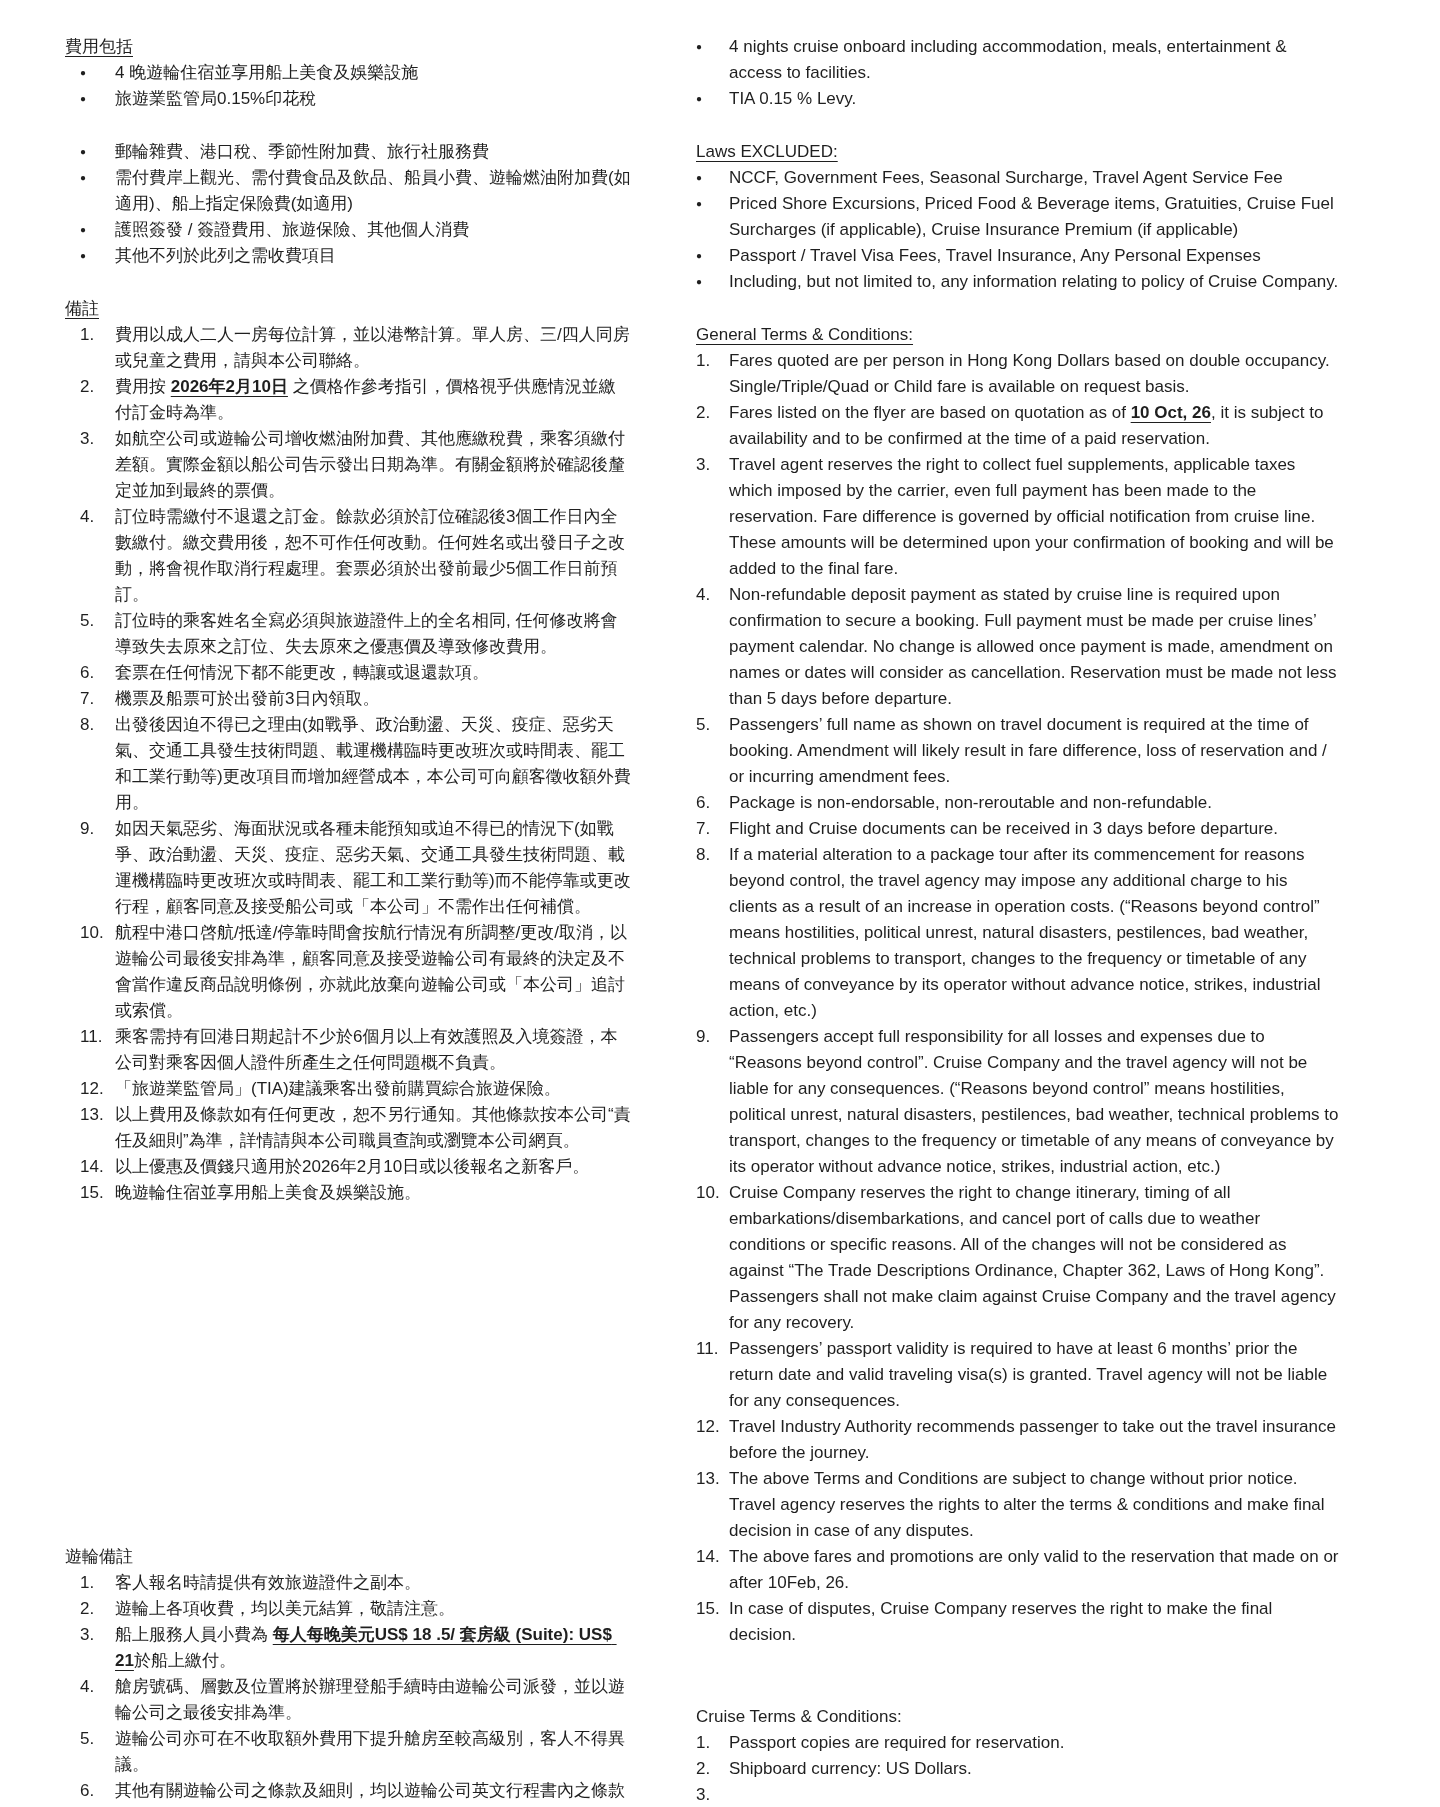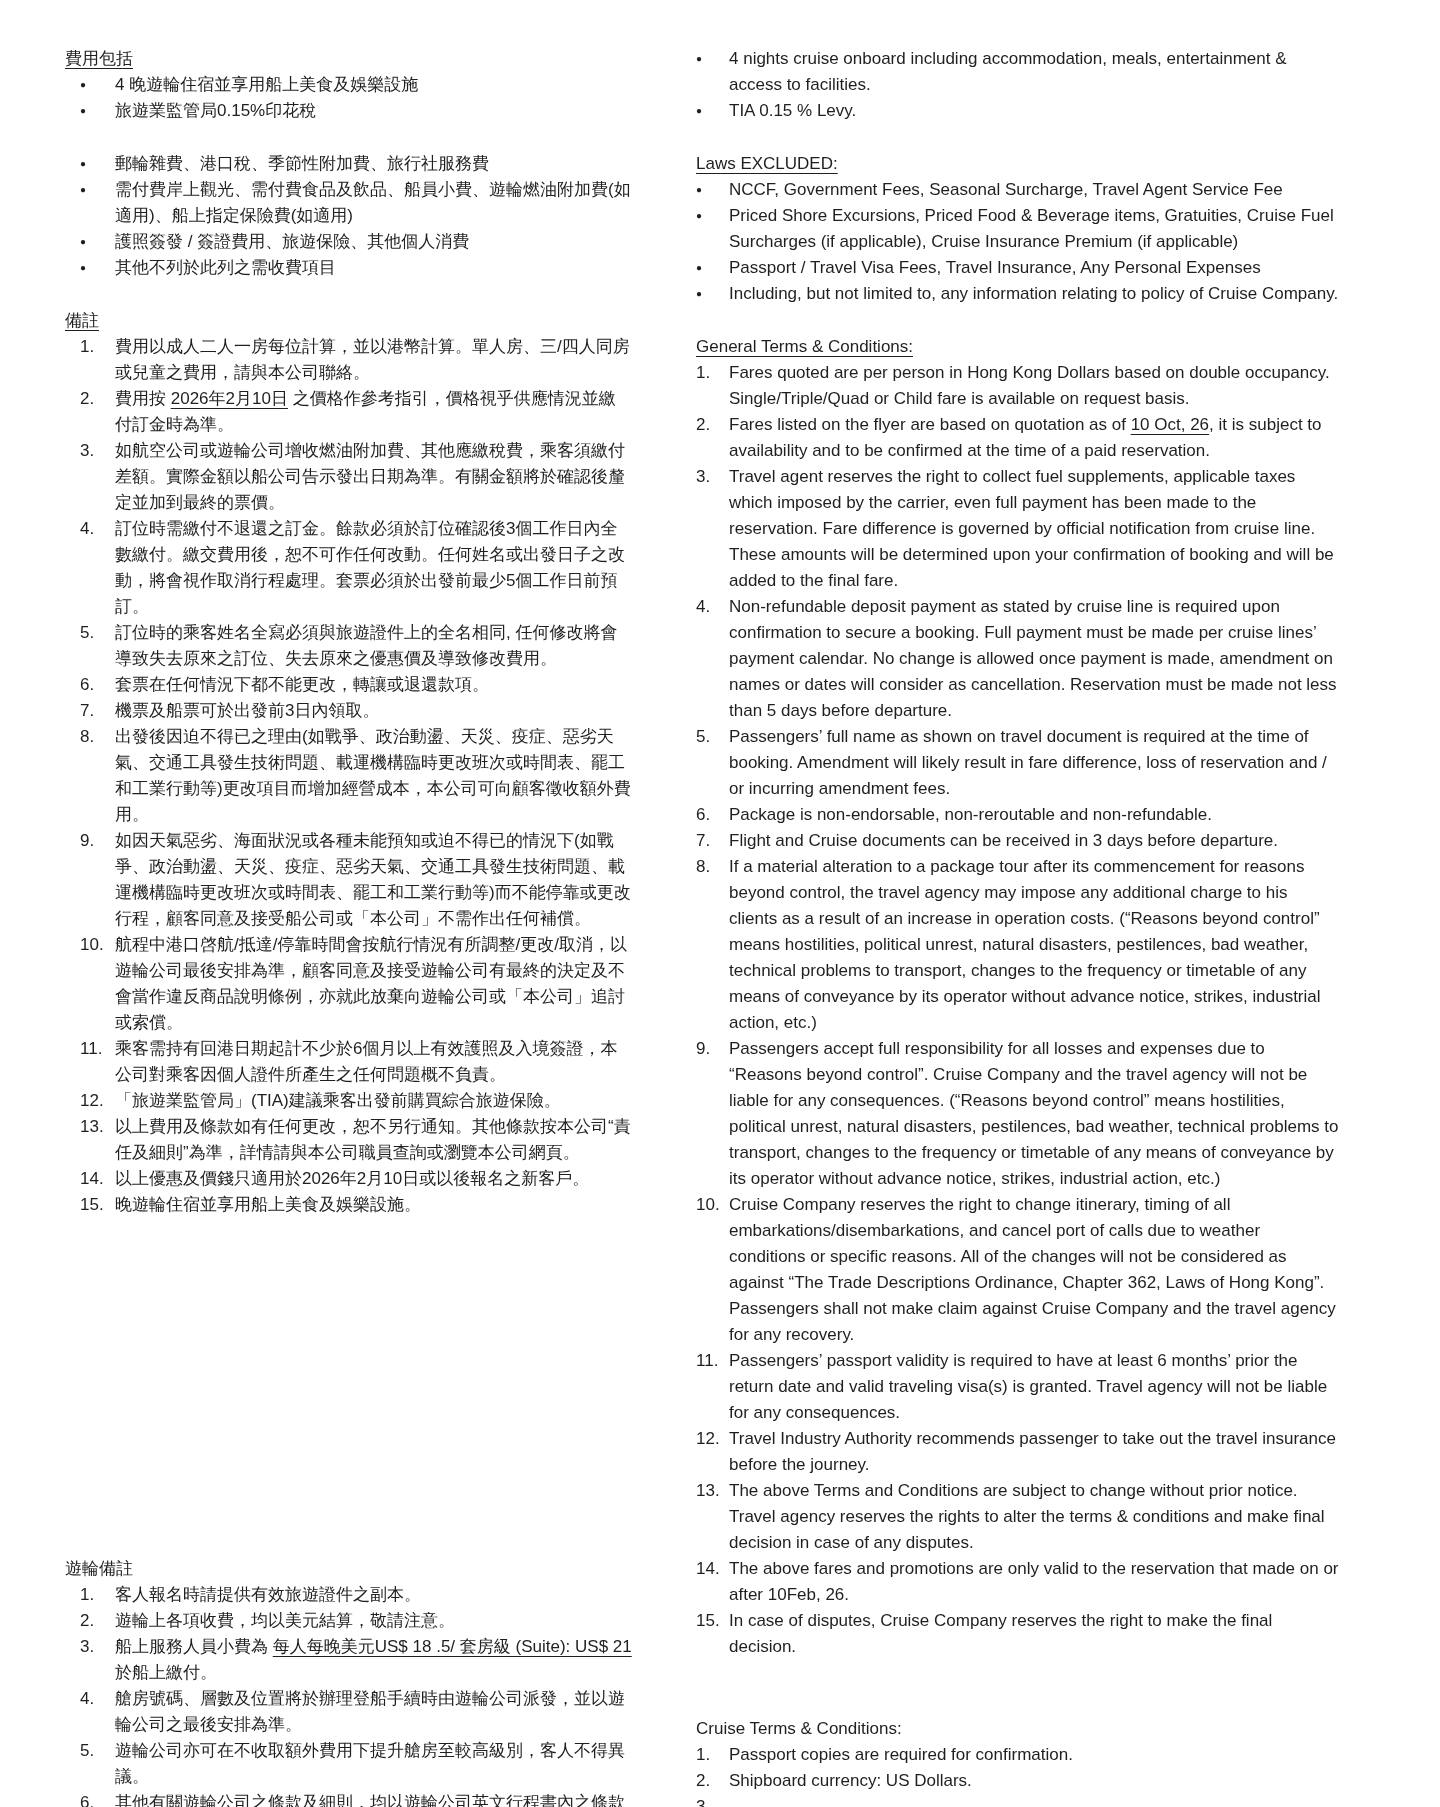--- a/index.html
+++ b/index.html
@@ -7,32 +7,32 @@
     width:1440px;min-height:1807px;background:#ffffff;color:#1f1f1f;
     font-family:"Liberation Sans","DejaVu Sans",sans-serif;
     font-size:17px;line-height:26px;
     -webkit-font-smoothing:antialiased;
   }
   .page{display:flex;box-sizing:border-box;padding:30px 90px 40px 65px;gap:64px;}
   .col{min-width:0;}
   .col-left{flex:0 0 567px;width:567px;}
   .col-right{flex:0 0 644px;width:644px;}
   .sec{margin-top:27px;}
-  .sec:first-child{margin-top:16px;}
+  .sec:first-child{margin-top:4px;}
   .sec.gap-xl{margin-top:338px;}
   .sec.gap-md{margin-top:56px;}
   .sec-heading{white-space:pre-wrap;}
   .sec-heading.hu{text-decoration:underline;text-underline-offset:4px;}
   .li{display:flex;align-items:flex-start;}
   .col-left .li{padding-left:15px;}
   .mk{flex:0 0 35px;}
   .col-right .mk{flex:0 0 33px;}
   .mk.bullet{font-size:10px;}
   .txt{flex:1;min-width:0;white-space:pre-wrap;}
-  .b{font-weight:400;}
+  .b{font-weight:700;}
   .u{text-decoration:underline;text-underline-offset:4px;}
 </style>
 </head>
 <body>
 
 <div class="page">
   <div class="col col-left">
       <section class="sec">
         <div class="sec-heading hu">費用包括</div>
         <div class="li">
@@ -243,21 +243,21 @@
         </div>
         <div class="li">
           <span class="mk">15.</span>
           <div class="txt"><span>In case of disputes, Cruise Company reserves the right to make the final decision.</span></div>
         </div>
       </section>
       <section class="sec gap-md">
         <div class="sec-heading">Cruise Terms &amp; Conditions:</div>
         <div class="li">
           <span class="mk">1.</span>
-          <div class="txt"><span>Passport copies are required for confirmation.</span></div>
+          <div class="txt"><span>Passport copies are required for reservation.</span></div>
         </div>
         <div class="li">
           <span class="mk">2.</span>
           <div class="txt"><span>Shipboard currency: US Dollars.</span></div>
         </div>
         <div class="li">
           <span class="mk">3.</span>
           <div class="txt"></div>
         </div>
       </section>

